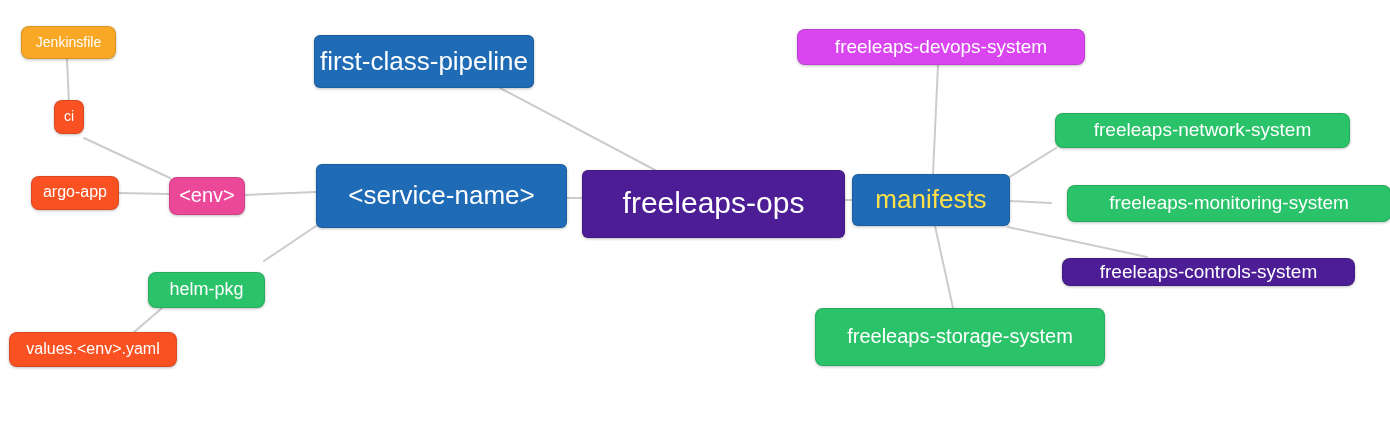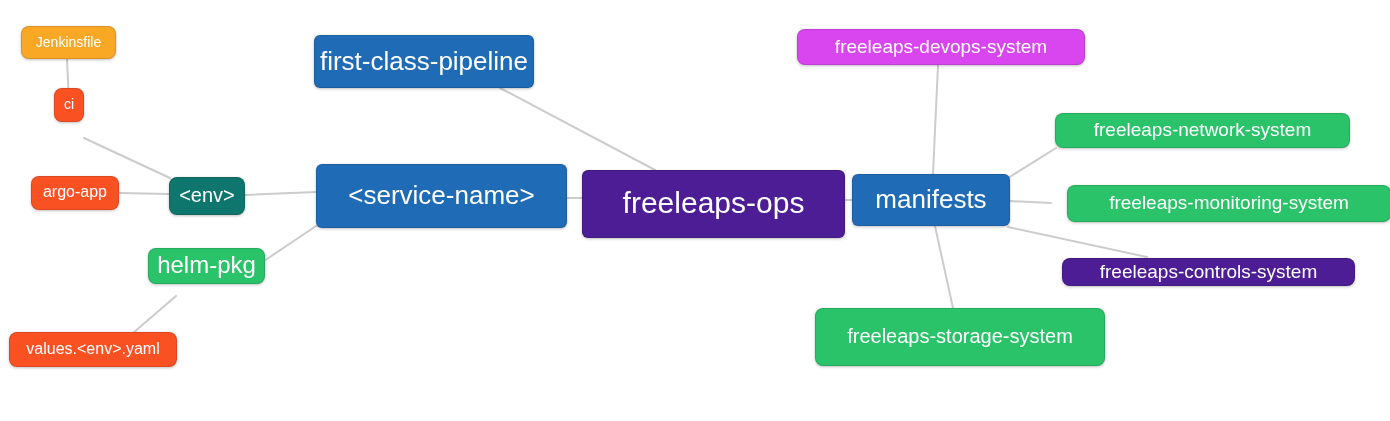--- a/index.html
+++ b/index.html
@@ -65,25 +65,25 @@
       <line x1="933" y1="174" x2="938" y2="65" stroke="#cccccc" stroke-width="2" stroke-linecap="round"></line>
       <line x1="1008" y1="178" x2="1056" y2="148" stroke="#cccccc" stroke-width="2" stroke-linecap="round"></line>
       <line x1="1010" y1="201" x2="1051" y2="203" stroke="#cccccc" stroke-width="2" stroke-linecap="round"></line>
       <line x1="1008" y1="227" x2="1147" y2="257" stroke="#cccccc" stroke-width="2" stroke-linecap="round"></line>
       <line x1="935" y1="226" x2="953" y2="308" stroke="#cccccc" stroke-width="2" stroke-linecap="round"></line>
     </svg>
   <div class="node-layer">
       <div class="node big" style="left: 582px; top: 170px; width: 263px; height: 68px; font-size: 30px; background: #4c1d95; color: rgb(255, 255, 255);">freeleaps-ops</div>
       <div class="node big" style="left: 314px; top: 35px; width: 220px; height: 53px; font-size: 26px; background: rgb(31, 107, 181); color: rgb(255, 255, 255);">first-class-pipeline</div>
       <div class="node big" style="left: 316px; top: 164px; width: 251px; height: 64px; font-size: 26px; background: rgb(31, 107, 181); color: rgb(255, 255, 255);">&lt;service-name&gt;</div>
-      <div class="node big" style="left: 852px; top: 174px; width: 158px; height: 52px; font-size: 26px; background: rgb(31, 107, 181); color: #ffffff;">manifests</div>
-      <div class="node" style="left: 169px; top: 177px; width: 76px; height: 38px; font-size: 20px; background: #0f766e; color: rgb(255, 255, 255);">&lt;env&gt;</div>
-      <div class="node" style="left: 148px; top: 248px; width: 117px; height: 36px; font-size: 24px; background: rgb(43, 195, 106); color: rgb(255, 255, 255);">helm-pkg</div>
+      <div class="node big" style="left: 852px; top: 174px; width: 158px; height: 52px; font-size: 26px; background: rgb(31, 107, 181); color: #fde047;">manifests</div>
+      <div class="node" style="left: 169px; top: 177px; width: 76px; height: 38px; font-size: 20px; background: #ec4899; color: rgb(255, 255, 255);">&lt;env&gt;</div>
+      <div class="node" style="left: 148px; top: 272px; width: 117px; height: 36px; font-size: 18px; background: rgb(43, 195, 106); color: rgb(255, 255, 255);">helm-pkg</div>
       <div class="node" style="left: 21px; top: 26px; width: 95px; height: 33px; font-size: 14px; background: rgb(249, 168, 37); color: rgb(255, 255, 255);">Jenkinsfile</div>
-      <div class="node" style="left: 54px; top: 88px; width: 30px; height: 34px; font-size: 14px; background: rgb(250, 81, 35); color: rgb(255, 255, 255);">ci</div>
+      <div class="node" style="left: 54px; top: 100px; width: 30px; height: 34px; font-size: 14px; background: rgb(250, 81, 35); color: rgb(255, 255, 255);">ci</div>
       <div class="node" style="left: 31px; top: 176px; width: 88px; height: 34px; font-size: 16px; background: rgb(250, 81, 35); color: rgb(255, 255, 255);">argo-app</div>
       <div class="node" style="left: 9px; top: 332px; width: 168px; height: 35px; font-size: 16px; background: rgb(250, 81, 35); color: rgb(255, 255, 255);">values.&lt;env&gt;.yaml</div>
       <div class="node" style="left: 797px; top: 29px; width: 288px; height: 36px; font-size: 19px; background: #d946ef; color: rgb(255, 255, 255);">freeleaps-devops-system</div>
       <div class="node" style="left: 1055px; top: 113px; width: 295px; height: 35px; font-size: 19px; background: rgb(43, 195, 106); color: rgb(255, 255, 255); text-align: center;">freeleaps-network-system</div>
       <div class="node" style="left: 1051px; top: 185px; width: 324px; height: 37px; font-size: 19px; background: rgb(43, 195, 106); color: rgb(255, 255, 255); margin-left: 16px;">freeleaps-monitoring-system</div>
       <div class="node" style="left: 1062px; top: 258px; width: 293px; height: 28px; font-size: 19px; background: #4c1d95; color: rgb(255, 255, 255);">freeleaps-controls-system</div>
       <div class="node" style="left: 815px; top: 308px; width: 290px; height: 58px; font-size: 20px; background: rgb(43, 195, 106); color: rgb(255, 255, 255);">freeleaps-storage-system</div>
     </div>
 </div>
 

